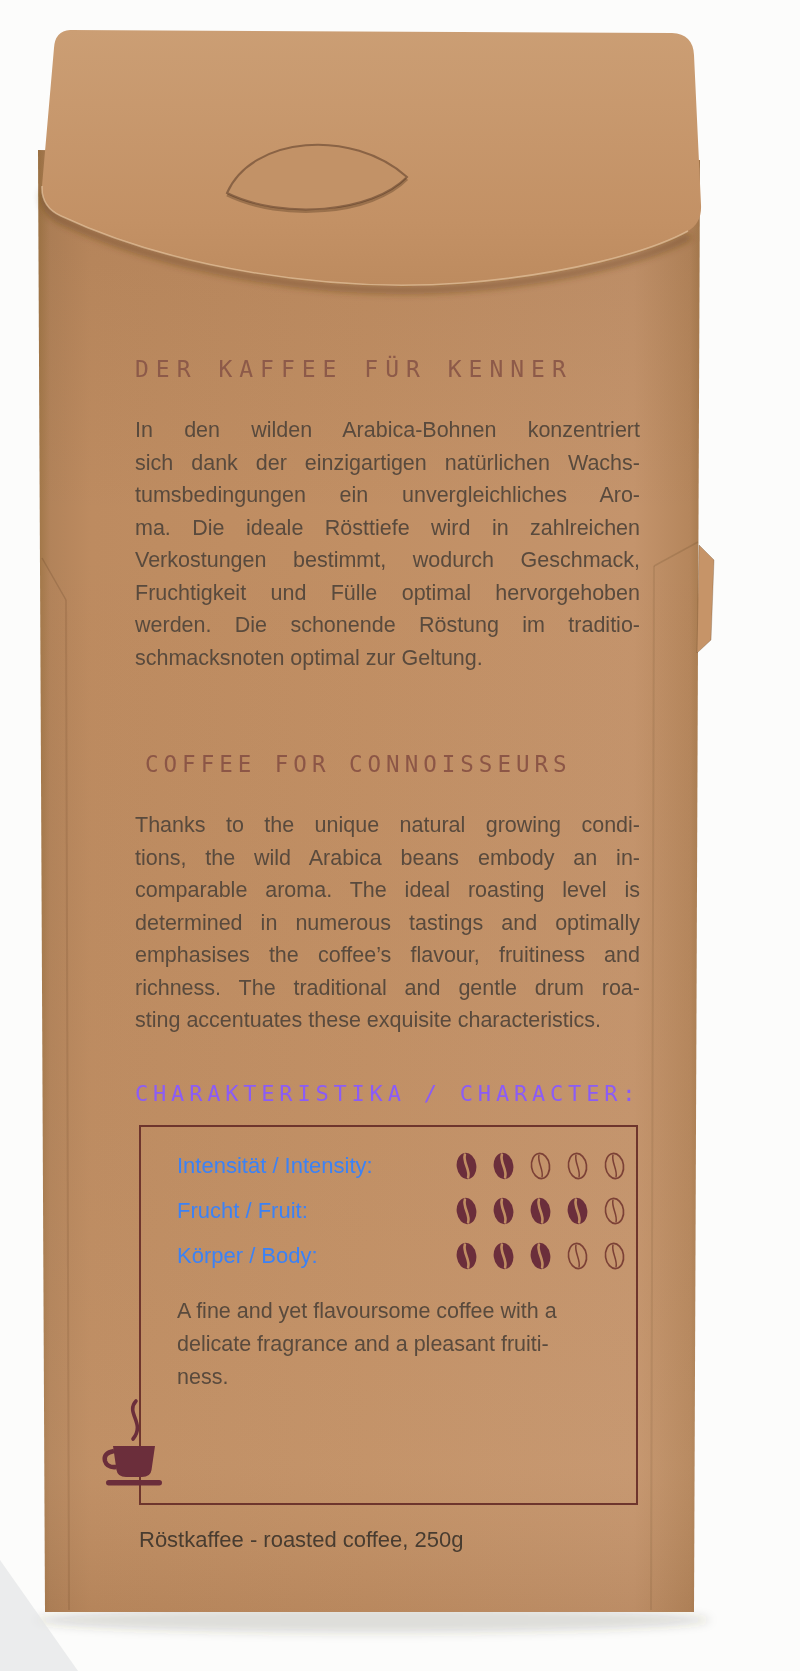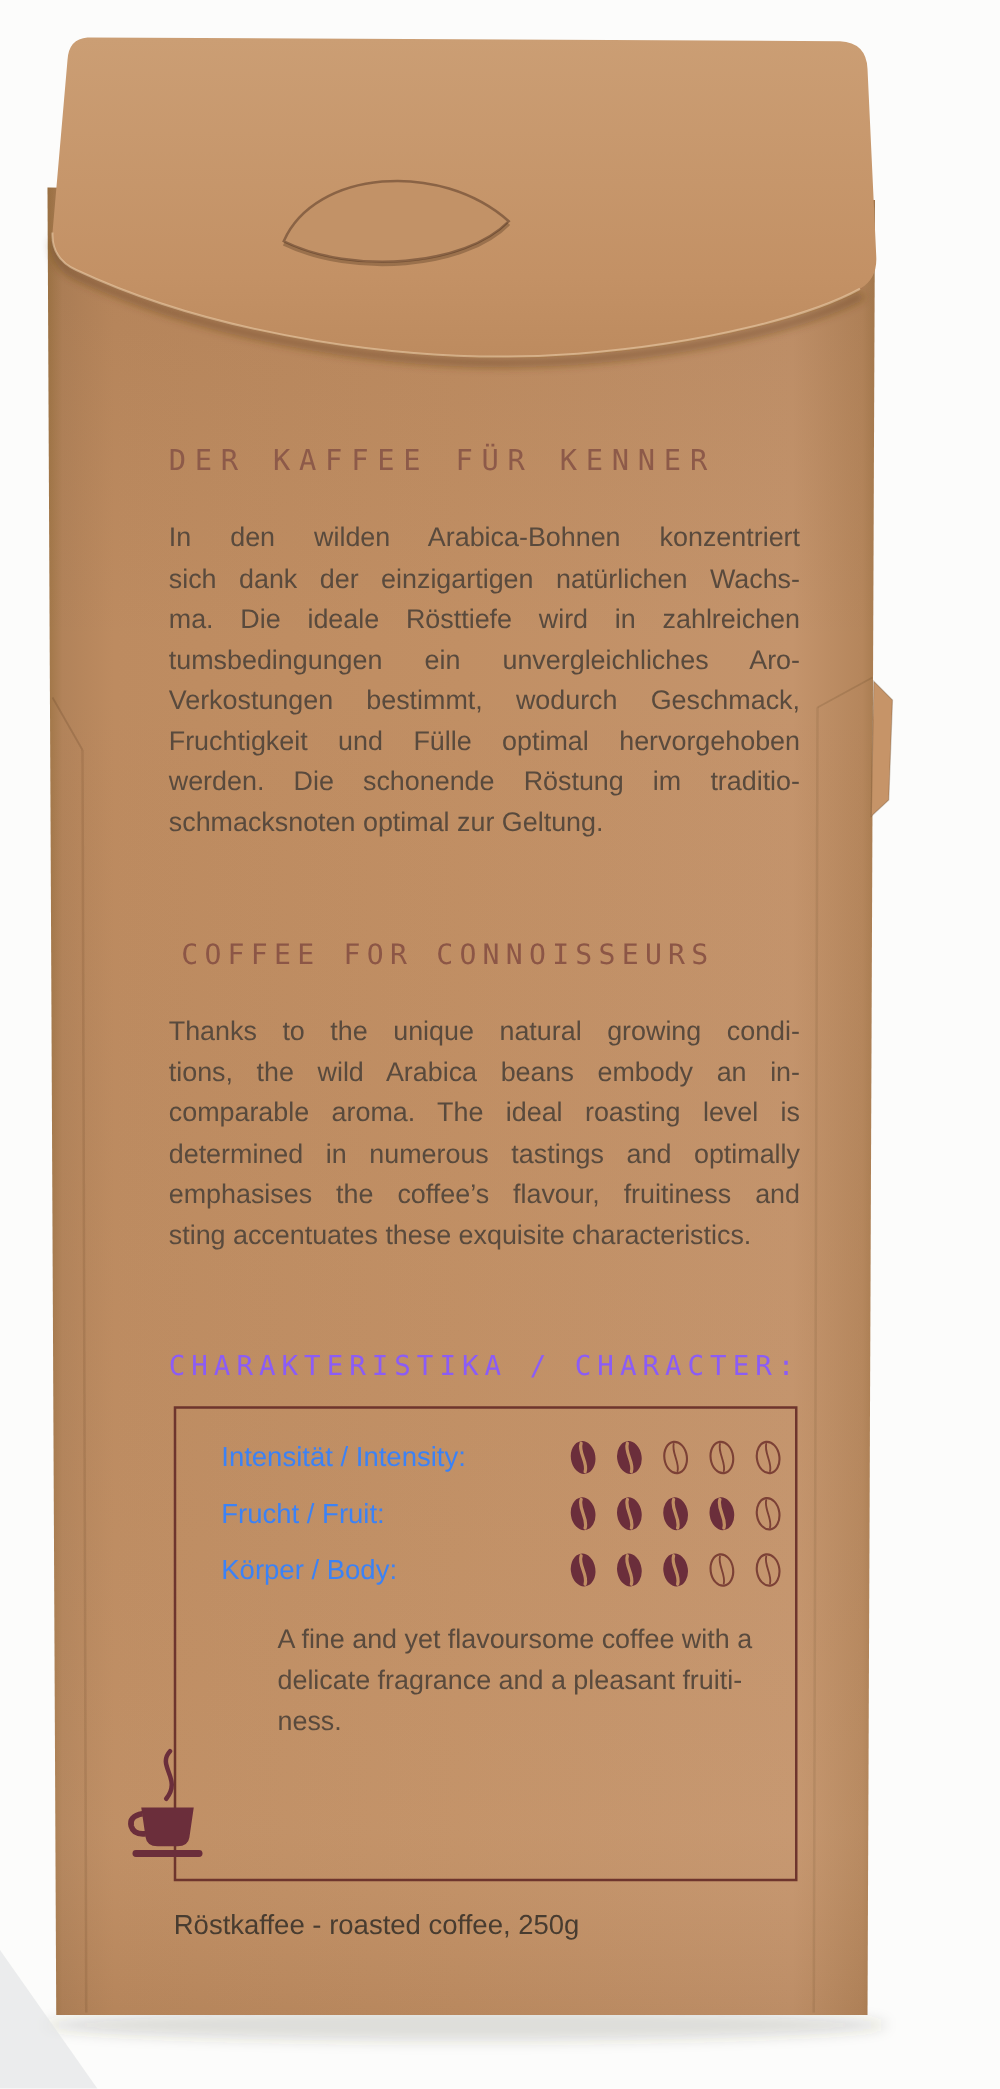--- a/index.html
+++ b/index.html
@@ -25,21 +25,21 @@
   
   .char-box{position:absolute;left:139px;top:1125px;width:499px;height:380px;
             box-sizing:border-box;border:2.5px solid #6e352d;
             padding:16px 10px 0 36px;}
   .char-row{display:flex;justify-content:space-between;align-items:center;height:45px;}
   .char-label{font-size:22px;color:#3b82f6;}
   .beans{display:flex;gap:14px;align-items:center;}
   .bean{display:block;}
   .note{white-space:pre-line;font-size:21.5px;line-height:33px;color:#594a3d;}
   .note-de{margin-top:7px;}
-  .note-en{margin-top:17px;margin-left:45px;}
+  .note-en{margin-top:17px;}
 
   .cup{position:absolute;left:101px;top:1398px;}
 
   .footer-line{position:absolute;left:139px;top:1527px;font-size:22px;color:#483c30;}
 </style>
 </head>
 <body>
 
 <div class="stage">
 
@@ -96,37 +96,38 @@
 
     <path d="M227,193 C252,136 352,128 407,177 C372,213 282,220 227,193 Z" fill="#c29267" stroke="#8a6345" stroke-width="2"></path>
     <path d="M227,195 C282,222 372,215 407,179" stroke="rgba(60,35,15,0.30)" stroke-width="3" fill="none"></path>
   </svg>
 
   <div class="tw tw-de">DER KAFFEE FÜR KENNER</div>
   <div class="para para-de">
     <div>
         <div class="jline">In den wilden Arabica-Bohnen konzentriert</div>
         <div class="jline">sich dank der einzigartigen natürlichen Wachs-</div>
+        <div class="jline">tumsbedingungen ein unvergleichliches Aro-</div>
         <div class="jline">ma. Die ideale Rösttiefe wird in zahlreichen</div>
-        <div class="jline">tumsbedingungen ein unvergleichliches Aro-</div>
         <div class="jline">Verkostungen bestimmt, wodurch Geschmack,</div>
         <div class="jline">Fruchtigkeit und Fülle optimal hervorgehoben</div>
         <div class="jline">werden. Die schonende Röstung im traditio-</div>
       </div>
     <div class="plain">schmacksnoten optimal zur Geltung.</div>
   </div>
 
   <div class="tw tw-en">COFFEE FOR CONNOISSEURS</div>
   <div class="para para-en">
     <div>
         <div class="jline">Thanks to the unique natural growing condi-</div>
         <div class="jline">tions, the wild Arabica beans embody an in-</div>
         <div class="jline">comparable aroma. The ideal roasting level is</div>
         <div class="jline">determined in numerous tastings and optimally</div>
         <div class="jline">emphasises the coffee’s flavour, fruitiness and</div>
+        <div class="jline">richness. The traditional and gentle drum roa-</div>
       </div>
     <div class="plain">sting accentuates these exquisite characteristics.</div>
   </div>
 
   <div class="tw tw-ch">CHARAKTERISTIKA / CHARACTER:</div>
 
   <div class="char-box">
     <div class="char-row">
       <span class="char-label">Intensität / Intensity:</span>
       <span class="beans">

